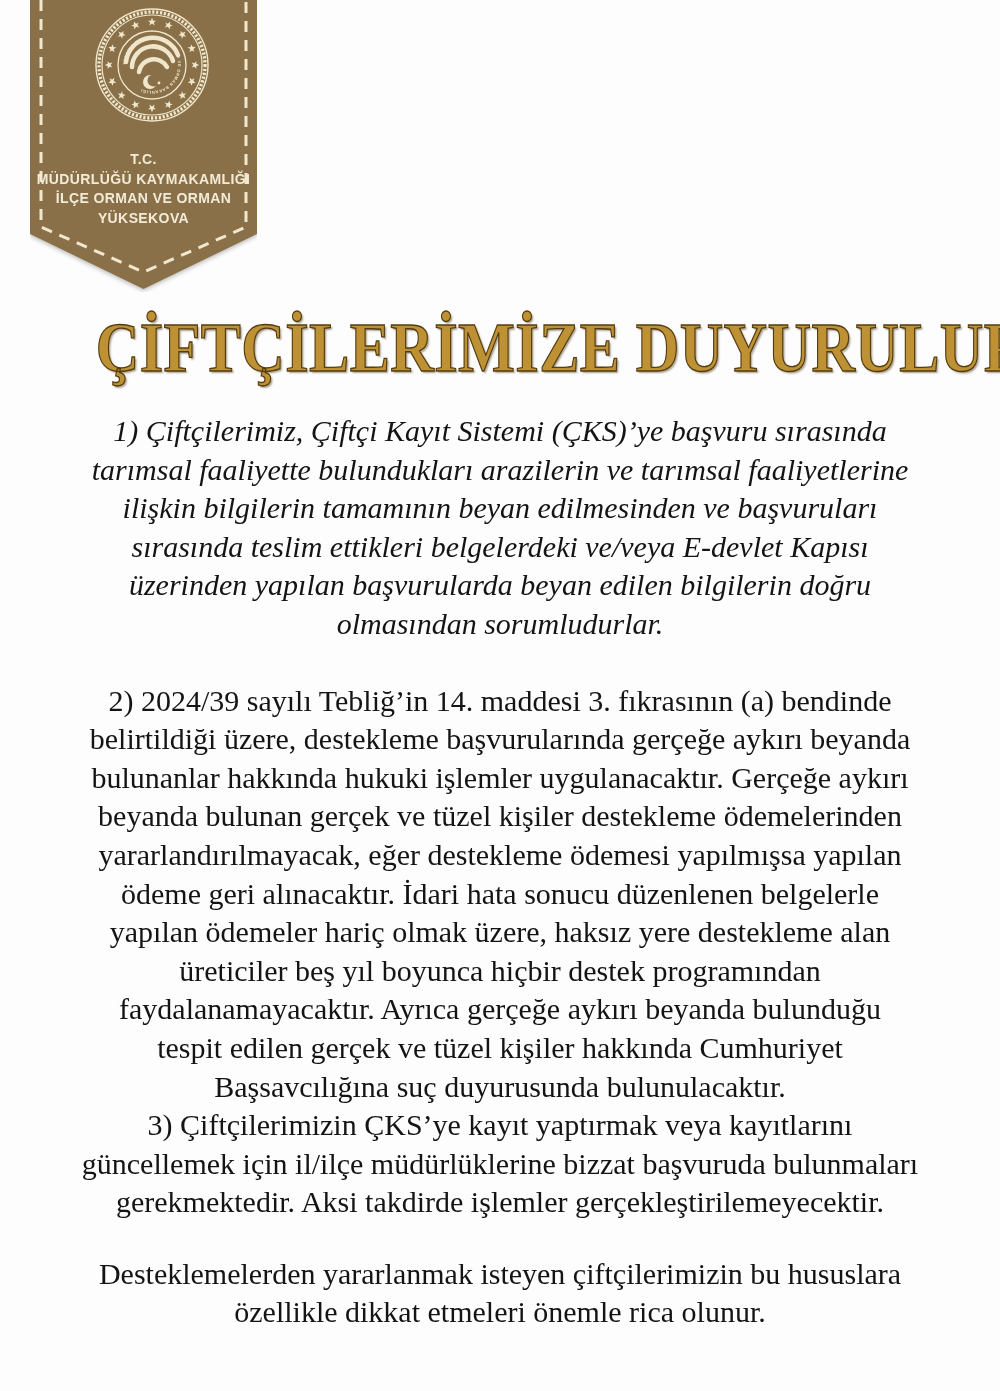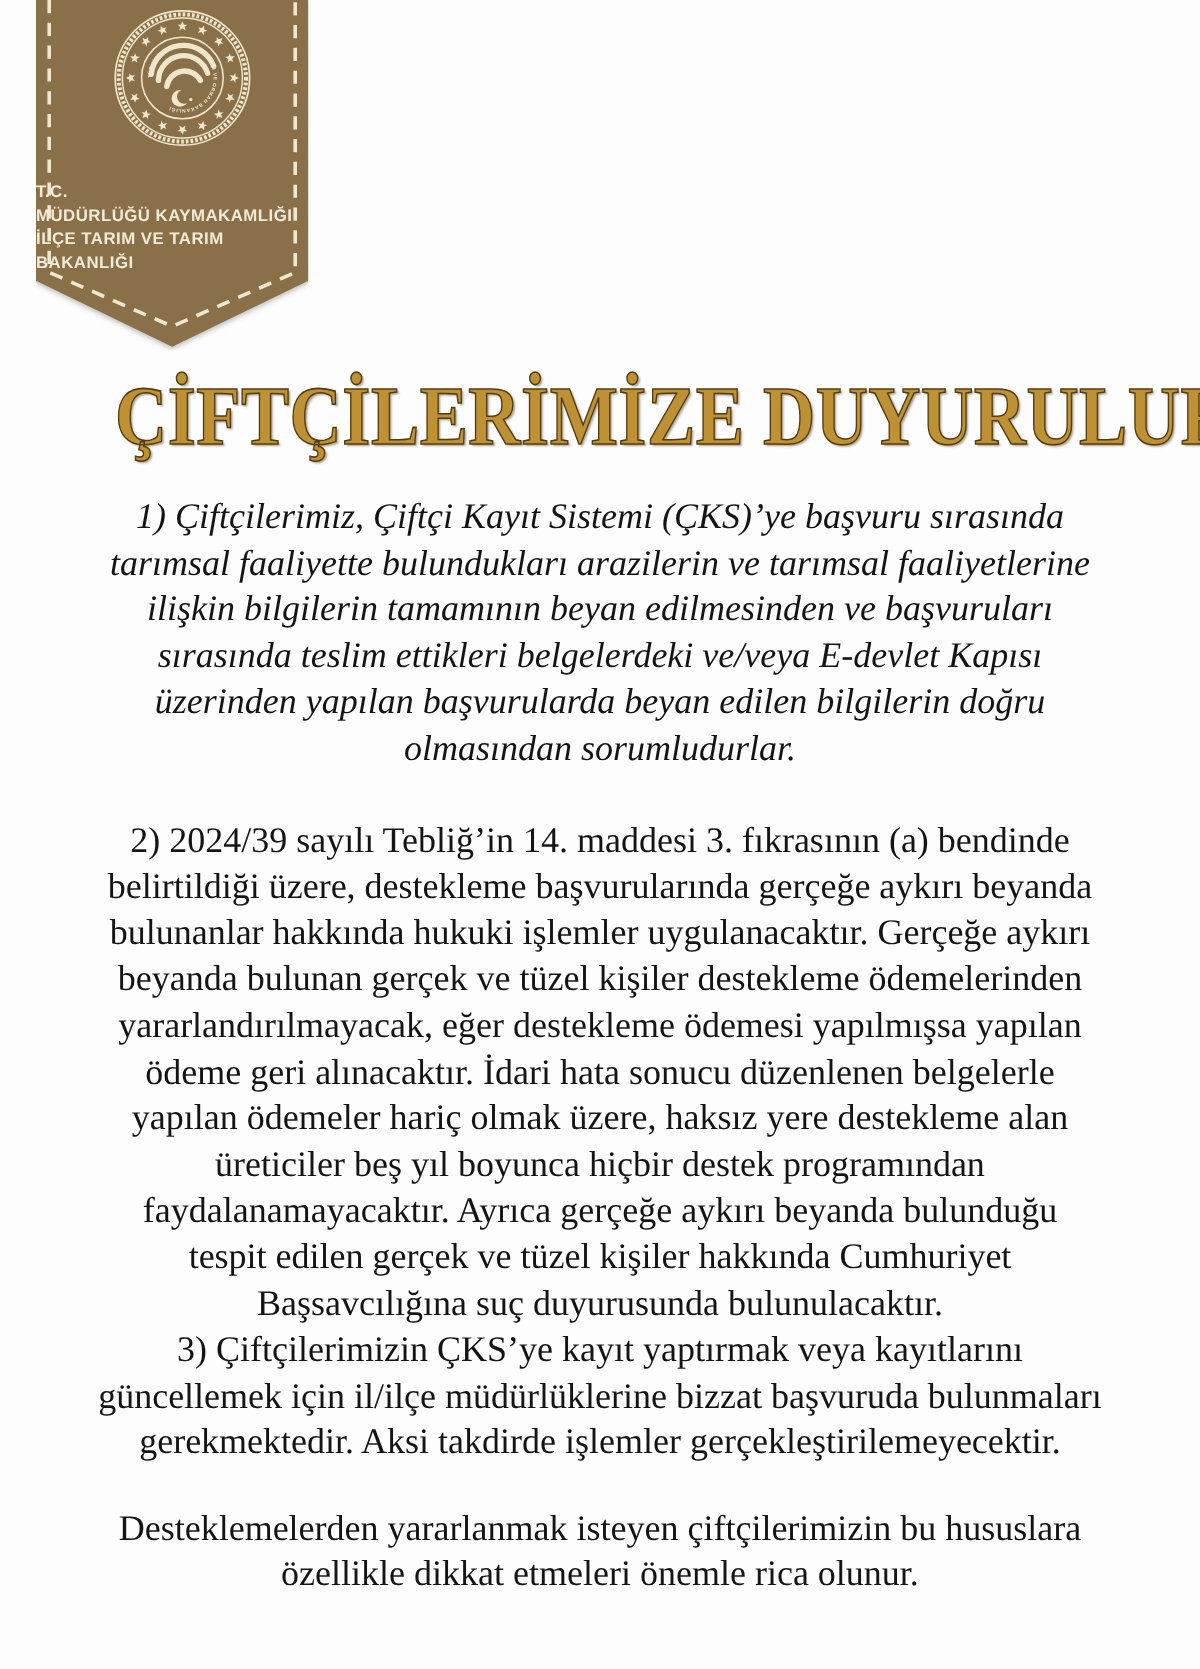--- a/index.html
+++ b/index.html
@@ -10,21 +10,21 @@
     overflow: hidden;
     position: relative;
   }
 
   
   .ribbon { position: absolute; left: 30px; top: 0; width: 227px; height: 292px; }
   .ribbon-bg { position: absolute; left: 0; top: 0; }
   .seal { position: absolute; left: 50%; top: 5px; transform: translateX(calc(-50% + 8px)); }
   .org {
     position: absolute; top: 150px; left: 0; right: 0;
-    text-align: left;
+    text-align: center;
     color: #f2ebd7;
     font-family: "Liberation Sans", sans-serif;
     font-weight: bold;
     font-size: 14px;
     line-height: 19.5px;
     letter-spacing: 0.4px;
   }
 
   
   .content {
@@ -106,22 +106,22 @@
     </g>
 
     <circle cx="58" cy="77" r="7" fill="#efe6cb"></circle>
     <circle cx="61.5" cy="75.5" r="6" fill="#8a7048"></circle>
     <circle cx="67" cy="78" r="1.4" fill="#efe6cb"></circle>
   </svg>
 
   <div class="org">
     <div>T.C.</div>
     <div>MÜDÜRLÜĞÜ KAYMAKAMLIĞI</div>
-    <div>İLÇE TARIM VE TARIM</div>
-    <div>BAKANLIĞI</div>
+    <div>İLÇE ORMAN VE ORMAN</div>
+    <div>YÜKSEKOVA</div>
   </div>
 </div>
 
 <div class="content">
   <div class="title">ÇİFTÇİLERİMİZE DUYURULUR</div>
   <div class="para p-1">1) Çiftçilerimiz, Çiftçi Kayıt Sistemi (ÇKS)’ye başvuru sırasında
 tarımsal faaliyette bulundukları arazilerin ve tarımsal faaliyetlerine
 ilişkin bilgilerin tamamının beyan edilmesinden ve başvuruları
 sırasında teslim ettikleri belgelerdeki ve/veya E-devlet Kapısı
 üzerinden yapılan başvurularda beyan edilen bilgilerin doğru

